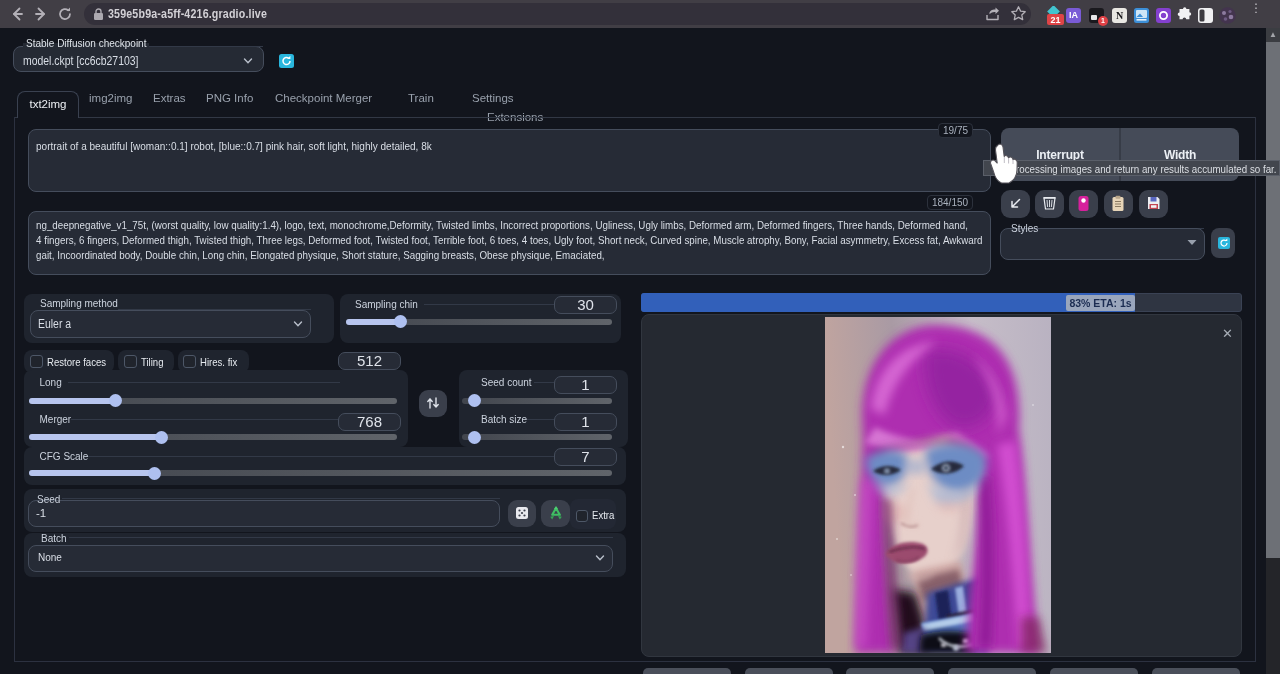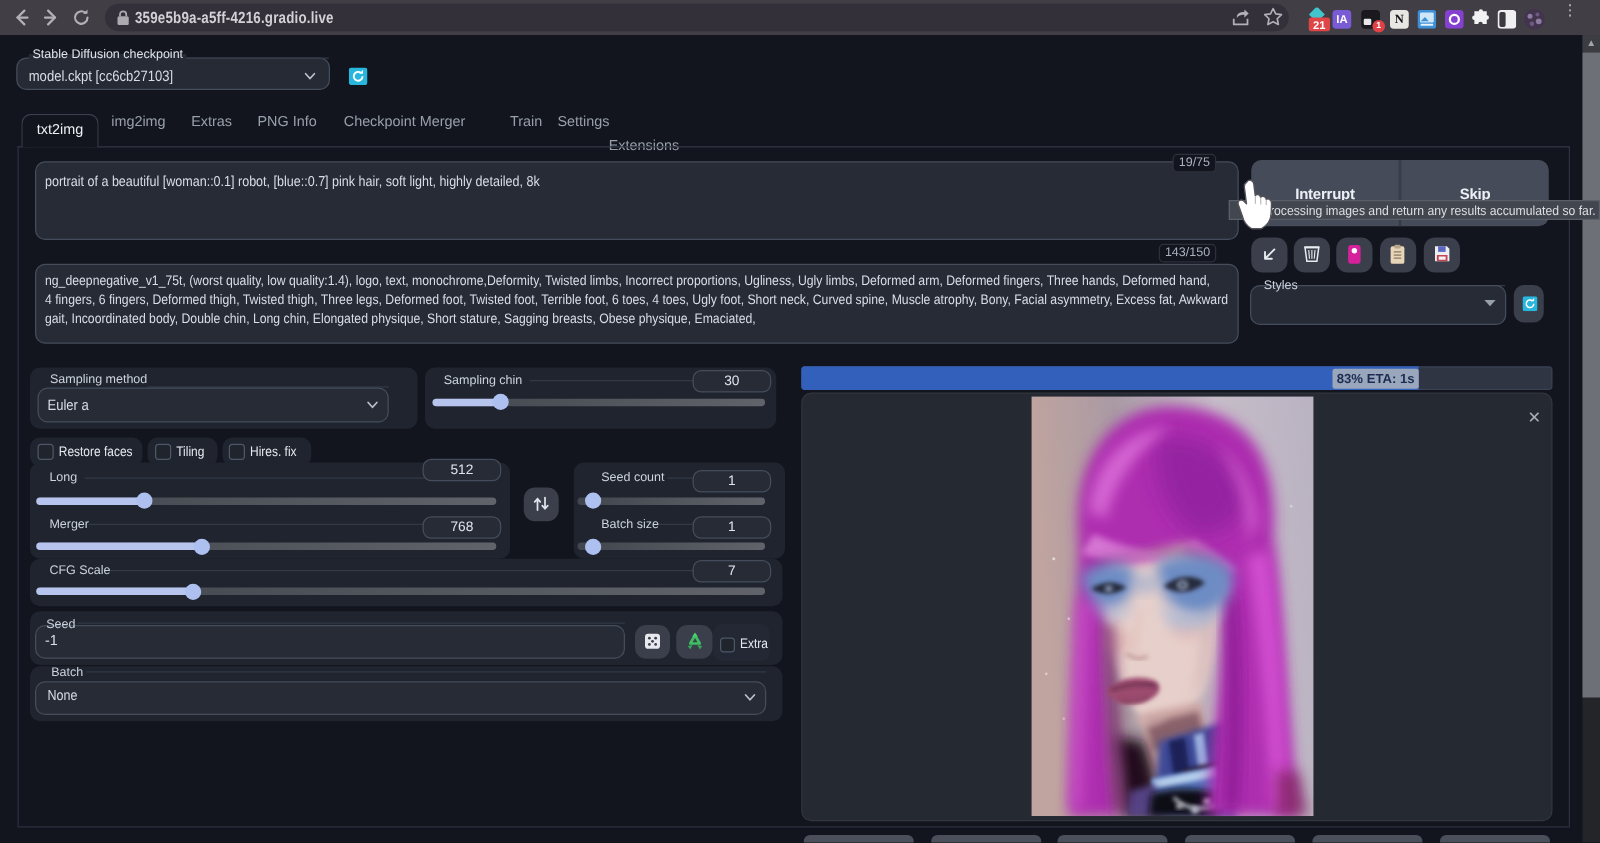--- a/index.html
+++ b/index.html
@@ -17,21 +17,21 @@
   
   #sb-track { position:absolute; left:1266px; top:28px; width:14px; height:646px; background:#242529; }
   #sb-up { position:absolute; left:1266px; top:28px; width:14px; height:14px; background:#3b3d42; color:#a2a4a9; font-size:8px; text-align:center; line-height:14px;}
   #sb-thumb { position:absolute; left:1266px; top:42px; width:14px; height:516px; background:#6d7076; }
 
   
   .lbl { position:absolute; font-size:10px; color:#ccd3de; white-space:nowrap; z-index:3; }
   .fline { position:absolute; height:1px; background:#323947; }
   .input { position:absolute; background:#262b36; border:1px solid #454d5c; border-radius:8px; }
   .numbox { position:absolute; background:#262b36; border:1px solid #454d5c; border-radius:7px;
-     width:63px; height:18px; font-size:11px; color:#dfe3ea; text-align:center; line-height:16px; }
+     width:63px; height:18px; font-size:15px; color:#dfe3ea; text-align:center; line-height:16px; }
   .panel { position:absolute; background:#1f242e; border-radius:8px; }
   .track { position:absolute; height:6px; border-radius:3px; background:linear-gradient(90deg,#41454d,#60646a); }
   .fill  { position:absolute; height:6px; border-radius:3px; background:#b7c5ee; }
   .knob  { position:absolute; width:13px; height:13px; border-radius:50%; background:#aec0f0; }
   .cb { position:absolute; width:13px; height:13px; border-radius:3px; background:#20242c; border:1px solid #4d5767; }
   .cblbl { position:absolute; font-size:11px; color:#e6eaef; white-space:nowrap; transform:scaleX(0.87); transform-origin:0 0; }
   .gbtn { position:absolute; background:#3a3f4b; border-radius:9px; }
   .chev { position:absolute; width:10px; height:10px; }
 
   
@@ -134,34 +134,34 @@
     <path d="M11 7 a3.5 3.5 0 1 1 -1.2 -2.6" stroke="#fff" stroke-width="1.5" fill="none"></path>
     <path d="M11.4 1.8 L11.4 4.9 L8.3 4.9 Z" fill="#fff"></path>
   </svg>
 
   <div id="activetab">txt2img</div>
   <div class="tab" style="left:89px;">img2img</div>
   <div class="tab" style="left:153px;">Extras</div>
   <div class="tab" style="left:206px;">PNG Info</div>
   <div class="tab" style="left:275px;">Checkpoint Merger</div>
   <div class="tab" style="left:408px;">Train</div>
-  <div class="tab" style="left:446px;">Settings</div>
+  <div class="tab" style="left:472px;">Settings</div>
   <div class="tab" style="left:487px;margin-top:19px;">Extensions</div>
   <div id="tabline"></div>
   <div id="cleft"></div>
   <div id="cright"></div>
   <div id="cbot"></div>
 
   <div class="input" style="left:28px;top:129px;width:963px;height:63px;"></div>
   <div class="abs txt" style="left:36px;top:140px;transform:scaleX(0.872);transform-origin:0 0;">portrait of a beautiful [woman::0.1] robot, [blue::0.7] pink hair, soft light, highly detailed, 8k</div>
   <div class="abs" style="left:938px;top:123px;width:35px;height:15px;border:1px solid #2c313c;border-radius:4px;background:#12151d;color:#a9b1bd;font-size:10px;text-align:center;line-height:14px;">19/75</div>
 
   <div class="input" style="left:28px;top:211px;width:963px;height:64px;"></div>
   <div class="abs txt" style="left:36px;top:218px;width:1070px;line-height:15.2px;font-size:11px;transform:scaleX(0.89);transform-origin:0 0;" id="negtxt">ng_deepnegative_v1_75t, (worst quality, low quality:1.4), logo, text, monochrome,Deformity, Twisted limbs, Incorrect proportions, Ugliness, Ugly limbs, Deformed arm, Deformed fingers, Three hands, Deformed hand,<br>4 fingers, 6 fingers, Deformed thigh, Twisted thigh, Three legs, Deformed foot, Twisted foot, Terrible foot, 6 toes, 4 toes, Ugly foot, Short neck, Curved spine, Muscle atrophy, Bony, Facial asymmetry, Excess fat, Awkward<br>gait, Incoordinated body, Double chin, Long chin, Elongated physique, Short stature, Sagging breasts, Obese physique, Emaciated,</div>
-  <div class="abs" style="left:927px;top:195px;width:46px;height:15px;border:1px solid #2c313c;border-radius:4px;background:#12151d;color:#a9b1bd;font-size:10px;text-align:center;line-height:14px;">143/150</div>
+  <div class="abs" style="left:927px;top:195px;width:46px;height:15px;border:1px solid #2c313c;border-radius:4px;background:#12151d;color:#a9b1bd;font-size:10px;text-align:center;line-height:14px;">184/150</div>
 
   <div class="panel" style="left:24px;top:294px;width:310px;height:49px;"></div>
   <div class="panel" style="left:340px;top:294px;width:281px;height:49px;"></div>
 
   <div class="lbl" style="left:40px;top:298px;">Sampling method</div>
   <div class="fline" style="left:118px;top:309px;width:193px;"></div>
   <div class="input" style="left:30px;top:310px;width:281px;height:28px;"></div>
   <div class="abs txt val" style="left:38px;top:317px;font-size:12px;">Euler a</div>
   <svg class="chev" style="left:293px;top:319px;" viewBox="0 0 10 10">
       <path d="M1.5 3 L5 6.8 L8.5 3" stroke="#b8bfca" stroke-width="1.4" fill="none" stroke-linecap="round"></path>
@@ -183,21 +183,21 @@
     <div class="cblbl" style="left:140.5px;top:355.5px;">Tiling</div>
   <div class="cb" style="left:182.5px;top:355px;"></div>
     <div class="cblbl" style="left:200px;top:355.5px;">Hires. fix</div>
 
   <div class="panel" style="left:24px;top:370px;width:384px;height:77px;"></div>
   <div class="panel" style="left:459px;top:370px;width:169px;height:77px;"></div>
   <div class="panel" style="left:24px;top:447px;width:602px;height:38px;"></div>
 
   <div class="lbl" style="left:39.5px;top:377px;">Long</div>
   <div class="fline" style="left:68px;top:382px;width:272px;"></div>
-  <div class="numbox" style="left:338px;top:367px;">512</div>
+  <div class="numbox" style="left:338px;top:352px;">512</div>
   <div class="track" style="left:28.5px;top:397.5px;width:368px;"></div>
   <div class="fill" style="left:28.5px;top:397.5px;width:87px;"></div>
   <div class="knob" style="left:109px;top:394px;"></div>
 
   <div class="lbl" style="left:39.5px;top:414px;">Merger</div>
   <div class="fline" style="left:71px;top:419px;width:269px;"></div>
   <div class="numbox" style="left:338px;top:413px;">768</div>
   <div class="track" style="left:28.5px;top:434px;width:368px;"></div>
   <div class="fill" style="left:28.5px;top:434px;width:133px;"></div>
   <div class="knob" style="left:155px;top:430.5px;"></div>
@@ -257,21 +257,21 @@
   <div class="fline" style="left:69px;top:537px;width:544px;"></div>
   <div class="input" style="left:28px;top:544.5px;width:585px;height:27px;"></div>
   <div class="abs txt val" style="left:38px;top:551px;">None</div>
   <svg class="chev" style="left:595px;top:553px;" viewBox="0 0 10 10">
       <path d="M1.5 3 L5 6.8 L8.5 3" stroke="#b8bfca" stroke-width="1.4" fill="none" stroke-linecap="round"></path>
     </svg>
 
   <div class="abs" style="left:1001px;top:128px;width:238px;height:53px;background:#454b58;border-radius:8px;"></div>
   <div class="abs" style="left:1119px;top:128px;width:2px;height:53px;background:#373c47;"></div>
   <div class="abs" style="left:1001px;top:148px;width:118px;text-align:center;font-size:12px;font-weight:bold;letter-spacing:-0.2px;color:#ecf0f5;">Interrupt</div>
-  <div class="abs" style="left:1121px;top:148px;width:118px;text-align:center;font-size:12px;font-weight:bold;letter-spacing:-0.2px;color:#ecf0f5;">Skip</div>
+  <div class="abs" style="left:1121px;top:148px;width:118px;text-align:center;font-size:12px;font-weight:bold;letter-spacing:-0.2px;color:#ecf0f5;">Width</div>
 
   <div class="gbtn" style="left:1000.5px;top:189.5px;width:29.5px;height:28px;"></div>
   <svg class="abs" style="left:1008px;top:196px;" width="15" height="15" viewBox="0 0 15 15">
     <path d="M11.5 3.5 L4 11 M4 11 L4 5.5 M4 11 L9.5 11" stroke="#e8ebf0" stroke-width="1.5" fill="none" stroke-linecap="round" stroke-linejoin="round"></path>
   </svg>
   <div class="gbtn" style="left:1034.5px;top:189.5px;width:29.5px;height:28px;"></div>
   <svg class="abs" style="left:1042px;top:195px;" width="15" height="16" viewBox="0 0 15 16">
     <path d="M2 3 L13 3 L11.5 14 L3.5 14 Z" fill="none" stroke="#e8ebf0" stroke-width="1.2"></path>
     <path d="M5 5 L5.6 12 M7.5 5 L7.5 12 M10 5 L9.4 12" stroke="#e8ebf0" stroke-width="0.9"></path>
     <rect x="1.5" y="2" width="12" height="1.6" fill="#e8ebf0"></rect>

